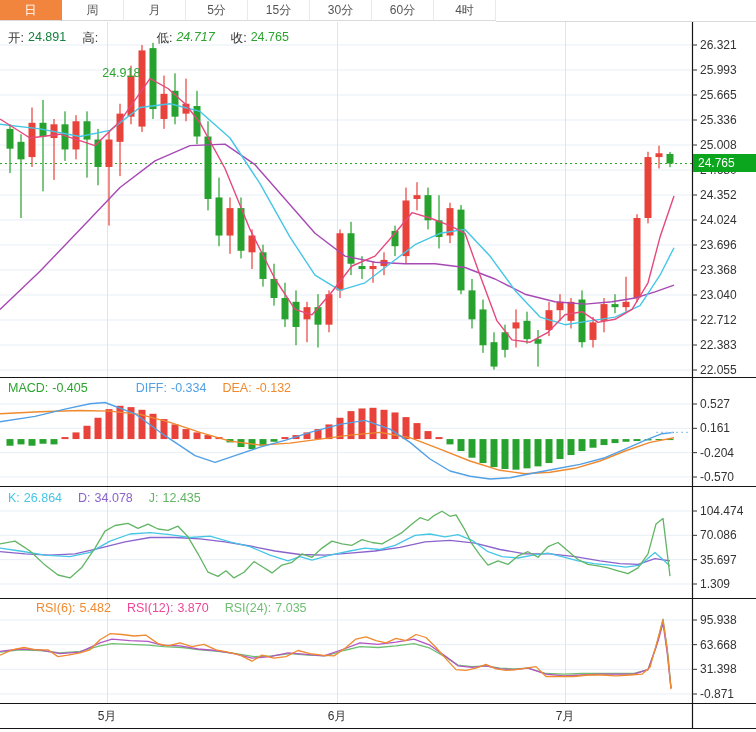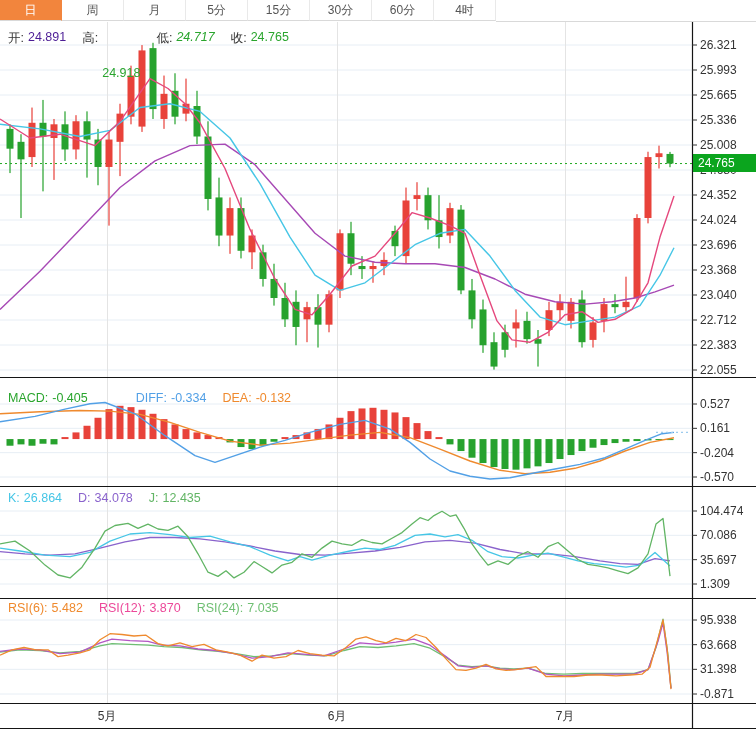--- a/index.html
+++ b/index.html
@@ -11,21 +11,21 @@
   .tab{width:62px;height:21px;line-height:21px;text-align:center;font-size:12px;color:#555;
        border-bottom:1px solid #d9d9d9;border-right:1px solid #e9e9e9;cursor:pointer;box-sizing:border-box;}
   .tab.active{background:#f2853d;color:#fff;border-right:1px solid #f2853d;}
   .tab-fill{flex:1;border-bottom:1px solid #d9d9d9;}
   
   .bar{position:absolute;left:8px;display:flex;gap:16px;font-size:12.5px;white-space:nowrap;z-index:4;}
   .pair{display:flex;gap:4px;}
   .lbl{color:#333;}
   .quote-bar{top:30px;}
   .ma-bar{top:46px;}
-  .macd-bar{top:391px;}
+  .macd-bar{top:381px;}
   .kdj-bar{top:491px;}
   .rsi-bar{top:601px;}
   
   .price-badge{position:absolute;left:693px;top:154px;width:62px;height:18px;background:#0ba51e;
        color:#fff;font-size:12px;line-height:18px;padding-left:5px;z-index:6;}
 </style>
 </head>
 <body>
 
 <div class="app">
@@ -326,21 +326,21 @@
       <line x1="692" y1="694" x2="697" y2="694" stroke="#333333" stroke-width="1"></line>
       <text x="700" y="698" fill="#333333" font-size="12" font-family="&quot;Liberation Sans&quot;,sans-serif">-0.871</text>
       <text x="107" y="720" fill="#333333" text-anchor="middle" font-size="12" font-family="&quot;Liberation Sans&quot;,sans-serif">5月</text>
       <text x="337" y="720" fill="#333333" text-anchor="middle" font-size="12" font-family="&quot;Liberation Sans&quot;,sans-serif">6月</text>
       <text x="565" y="720" fill="#333333" text-anchor="middle" font-size="12" font-family="&quot;Liberation Sans&quot;,sans-serif">7月</text>
     </svg>
 
   <div class="bar quote-bar">
     <span class="pair">
         <span class="lbl">开:</span>
-        <span style="color: #4c1d95;">24.891</span>
+        <span style="color: #15803d;">24.891</span>
       </span>
     <span class="pair">
         <span class="lbl">高:</span>
         <span style="color: rgb(42, 165, 46); margin-top: 36px;">24.918</span>
       </span>
     <span class="pair">
         <span class="lbl">低:</span>
         <span style="color: rgb(42, 165, 46); font-style: italic;">24.717</span>
       </span>
     <span class="pair">
@@ -374,21 +374,21 @@
         <span>D:</span>
         <span>34.078</span>
       </span>
     <span class="pair" style="color: rgb(98, 181, 101);">
         <span>J:</span>
         <span>12.435</span>
       </span>
   </div>
 
   <div class="bar rsi-bar">
-    <span class="pair" style="color: rgb(239, 138, 46);">
+    <span class="pair" style="color: rgb(239, 138, 46); margin-left: 28px;">
         <span>RSI(6):</span>
         <span>5.482</span>
       </span>
     <span class="pair" style="color: #ec4899;">
         <span>RSI(12):</span>
         <span>3.870</span>
       </span>
     <span class="pair" style="color: rgb(111, 191, 115);">
         <span>RSI(24):</span>
         <span>7.035</span>

